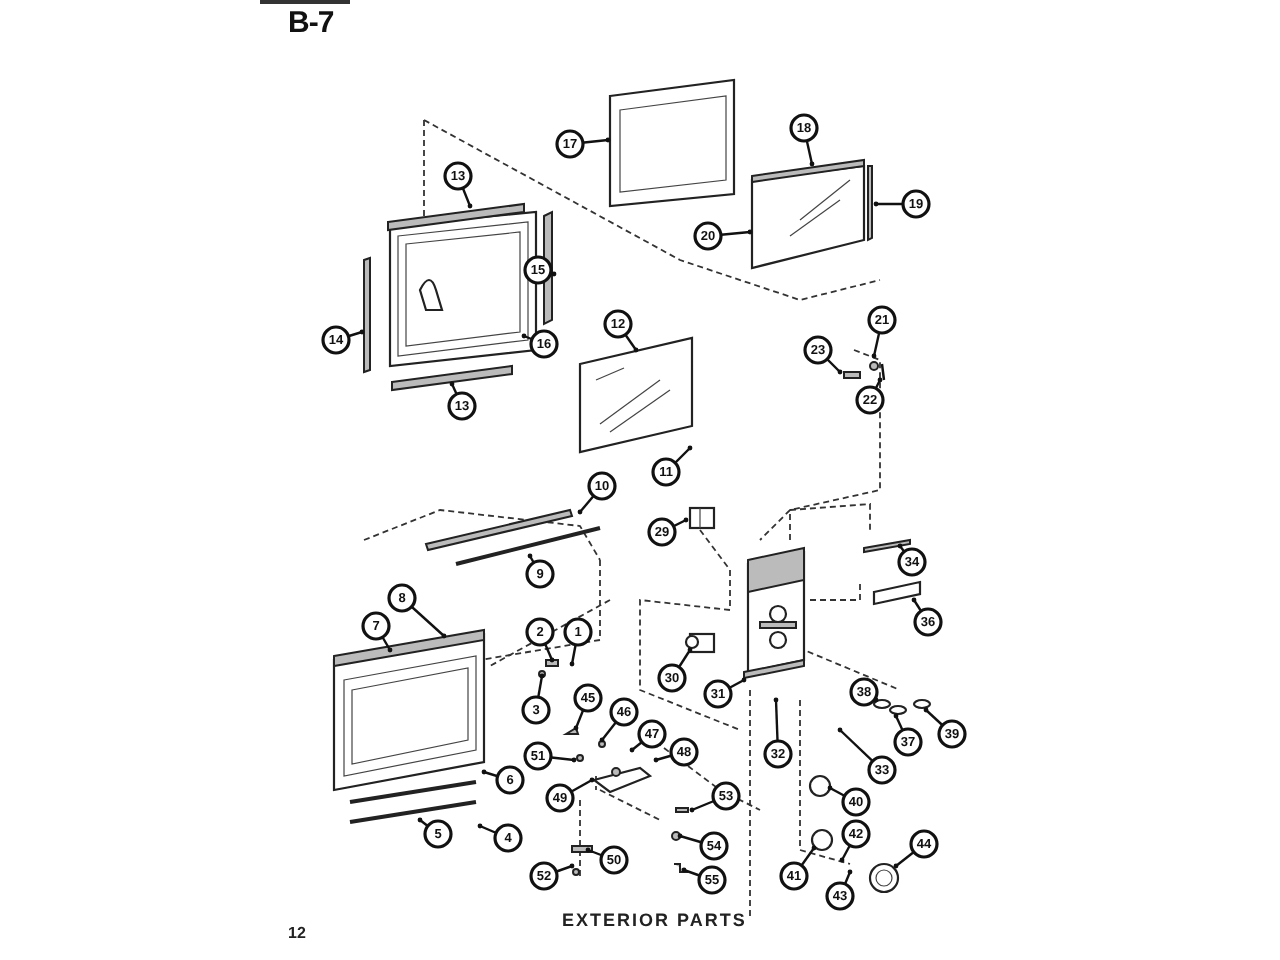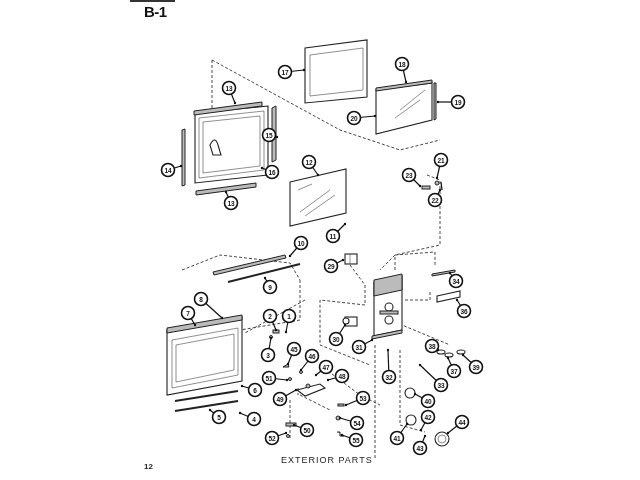--- a/index.html
+++ b/index.html
@@ -1,34 +1,34 @@
 <!DOCTYPE html>
 <html><head>
 <meta charset="utf-8">
 <style>
   html, body { margin:0; padding:0; background:#ffffff; }
   body { width:640px; height:480px; position:relative; overflow:hidden; font-family:"Liberation Sans", sans-serif; }
   .hdr-rule { position:absolute; left:130px; top:0; width:45px; height:2px; background:#333; }
   .section-code { position:absolute; left:144px; top:3px; font-weight:bold; font-size:15px; color:#111; font-family:"Liberation Sans", sans-serif; letter-spacing:-0.5px; }
   .page-num { position:absolute; left:144px; top:462px; font-weight:bold; font-size:8px; color:#222; }
-  .diagram-title { position:absolute; left:281px; top:455px; font-weight:normal; font-size:9px; color:#222; letter-spacing:1px; }
+  .diagram-title { position:absolute; left:281px; top:455px; font-weight:bold; font-size:9px; color:#222; letter-spacing:1px; }
   svg.diagram { position:absolute; left:0; top:0; }
   .callout circle { fill:#fff; stroke:#111; stroke-width:1.6; }
   .callout text { font-family:"Liberation Sans", sans-serif; font-size:6.5px; font-weight:bold; fill:#111; text-anchor:middle; dominant-baseline:central; }
   .lead { stroke:#111; stroke-width:1.2; fill:none; }
   .dash { stroke:#333; stroke-width:0.9; stroke-dasharray:3 2; fill:none; }
   .part { stroke:#222; stroke-width:1.1; fill:#fff; }
   .partd { stroke:#222; stroke-width:1; fill:#bbb; }
   .thin { stroke:#444; stroke-width:0.6; fill:none; }
 </style>
 </head>
 <body>
 
 <div class="hdr-rule"></div>
-<div class="section-code">B-1</div>
+<div class="section-code">B-7</div>
 
 <svg class="diagram" width="640" height="480" viewBox="0 0 640 480">
 
   <g>
     <polyline class="dash" points="212,60 212,118"></polyline>
     <polyline class="dash" points="212,60 340,130 400,150 440,140"></polyline>
     <polyline class="dash" points="182,270 220,255 290,263 300,280"></polyline>
     <polyline class="dash" points="300,280 300,320 240,330"></polyline>
     <polyline class="dash" points="427,175 440,180 440,245 395,255 380,270"></polyline>
     <polyline class="dash" points="350,265 365,285 365,305 320,300 320,345 370,365"></polyline>

